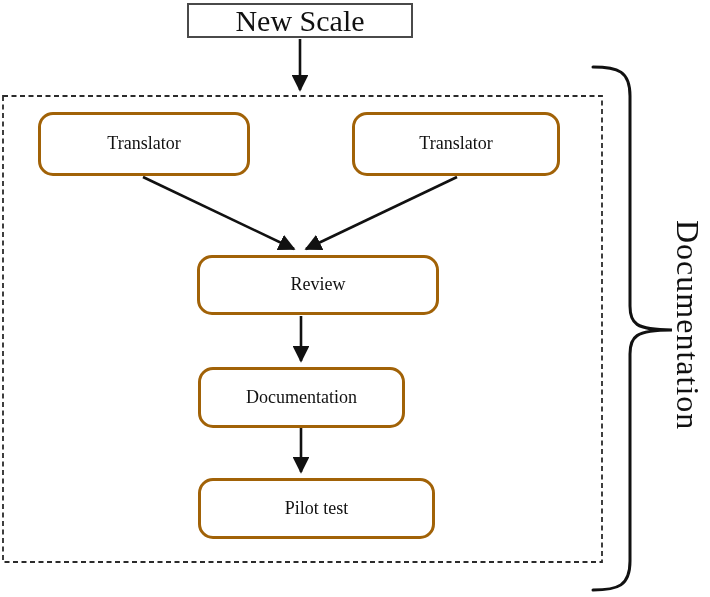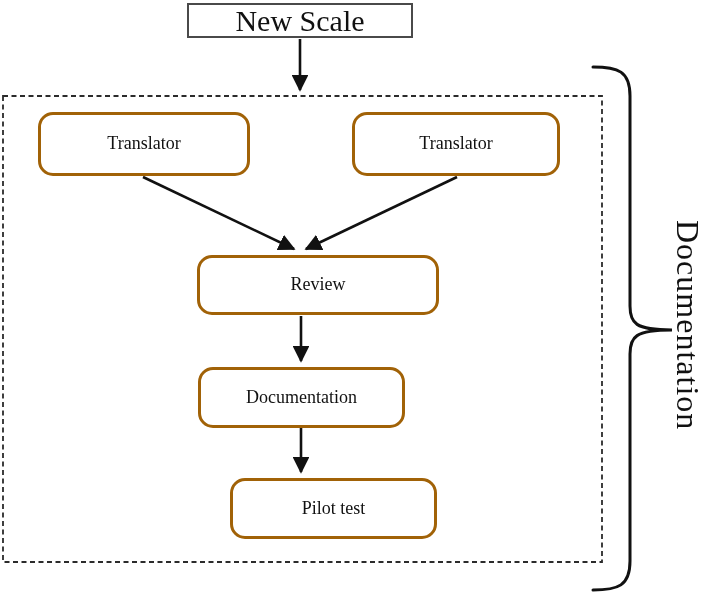--- a/index.html
+++ b/index.html
@@ -36,21 +36,21 @@
   .node--round {
     border: 3px solid #a16207;
     border-radius: 15px;
     font-size: 18px;
   }
   .node-new-scale        { left: 187px; top: 3px;   width: 226px; height: 35px; }
   .node-translator-left  { left: 38px;  top: 112px; width: 212px; height: 64px; }
   .node-translator-right { left: 352px; top: 112px; width: 208px; height: 64px; }
   .node-review           { left: 197px; top: 255px; width: 242px; height: 60px; }
   .node-adjudication     { left: 198px; top: 367px; width: 207px; height: 61px; }
-  .node-pilot-test       { left: 198px; top: 478px; width: 207px; height: 61px; margin-left: 32px; }
+  .node-pilot-test       { left: 198px; top: 478px; width: 237px; height: 61px; }
   .vertical-label {
     position: absolute;
     left: 669px;
     top: 220px;
     writing-mode: vertical-rl;
     text-orientation: mixed;
     font-size: 32px;
     letter-spacing: 1px;
     color: #111111;
     z-index: 2;

